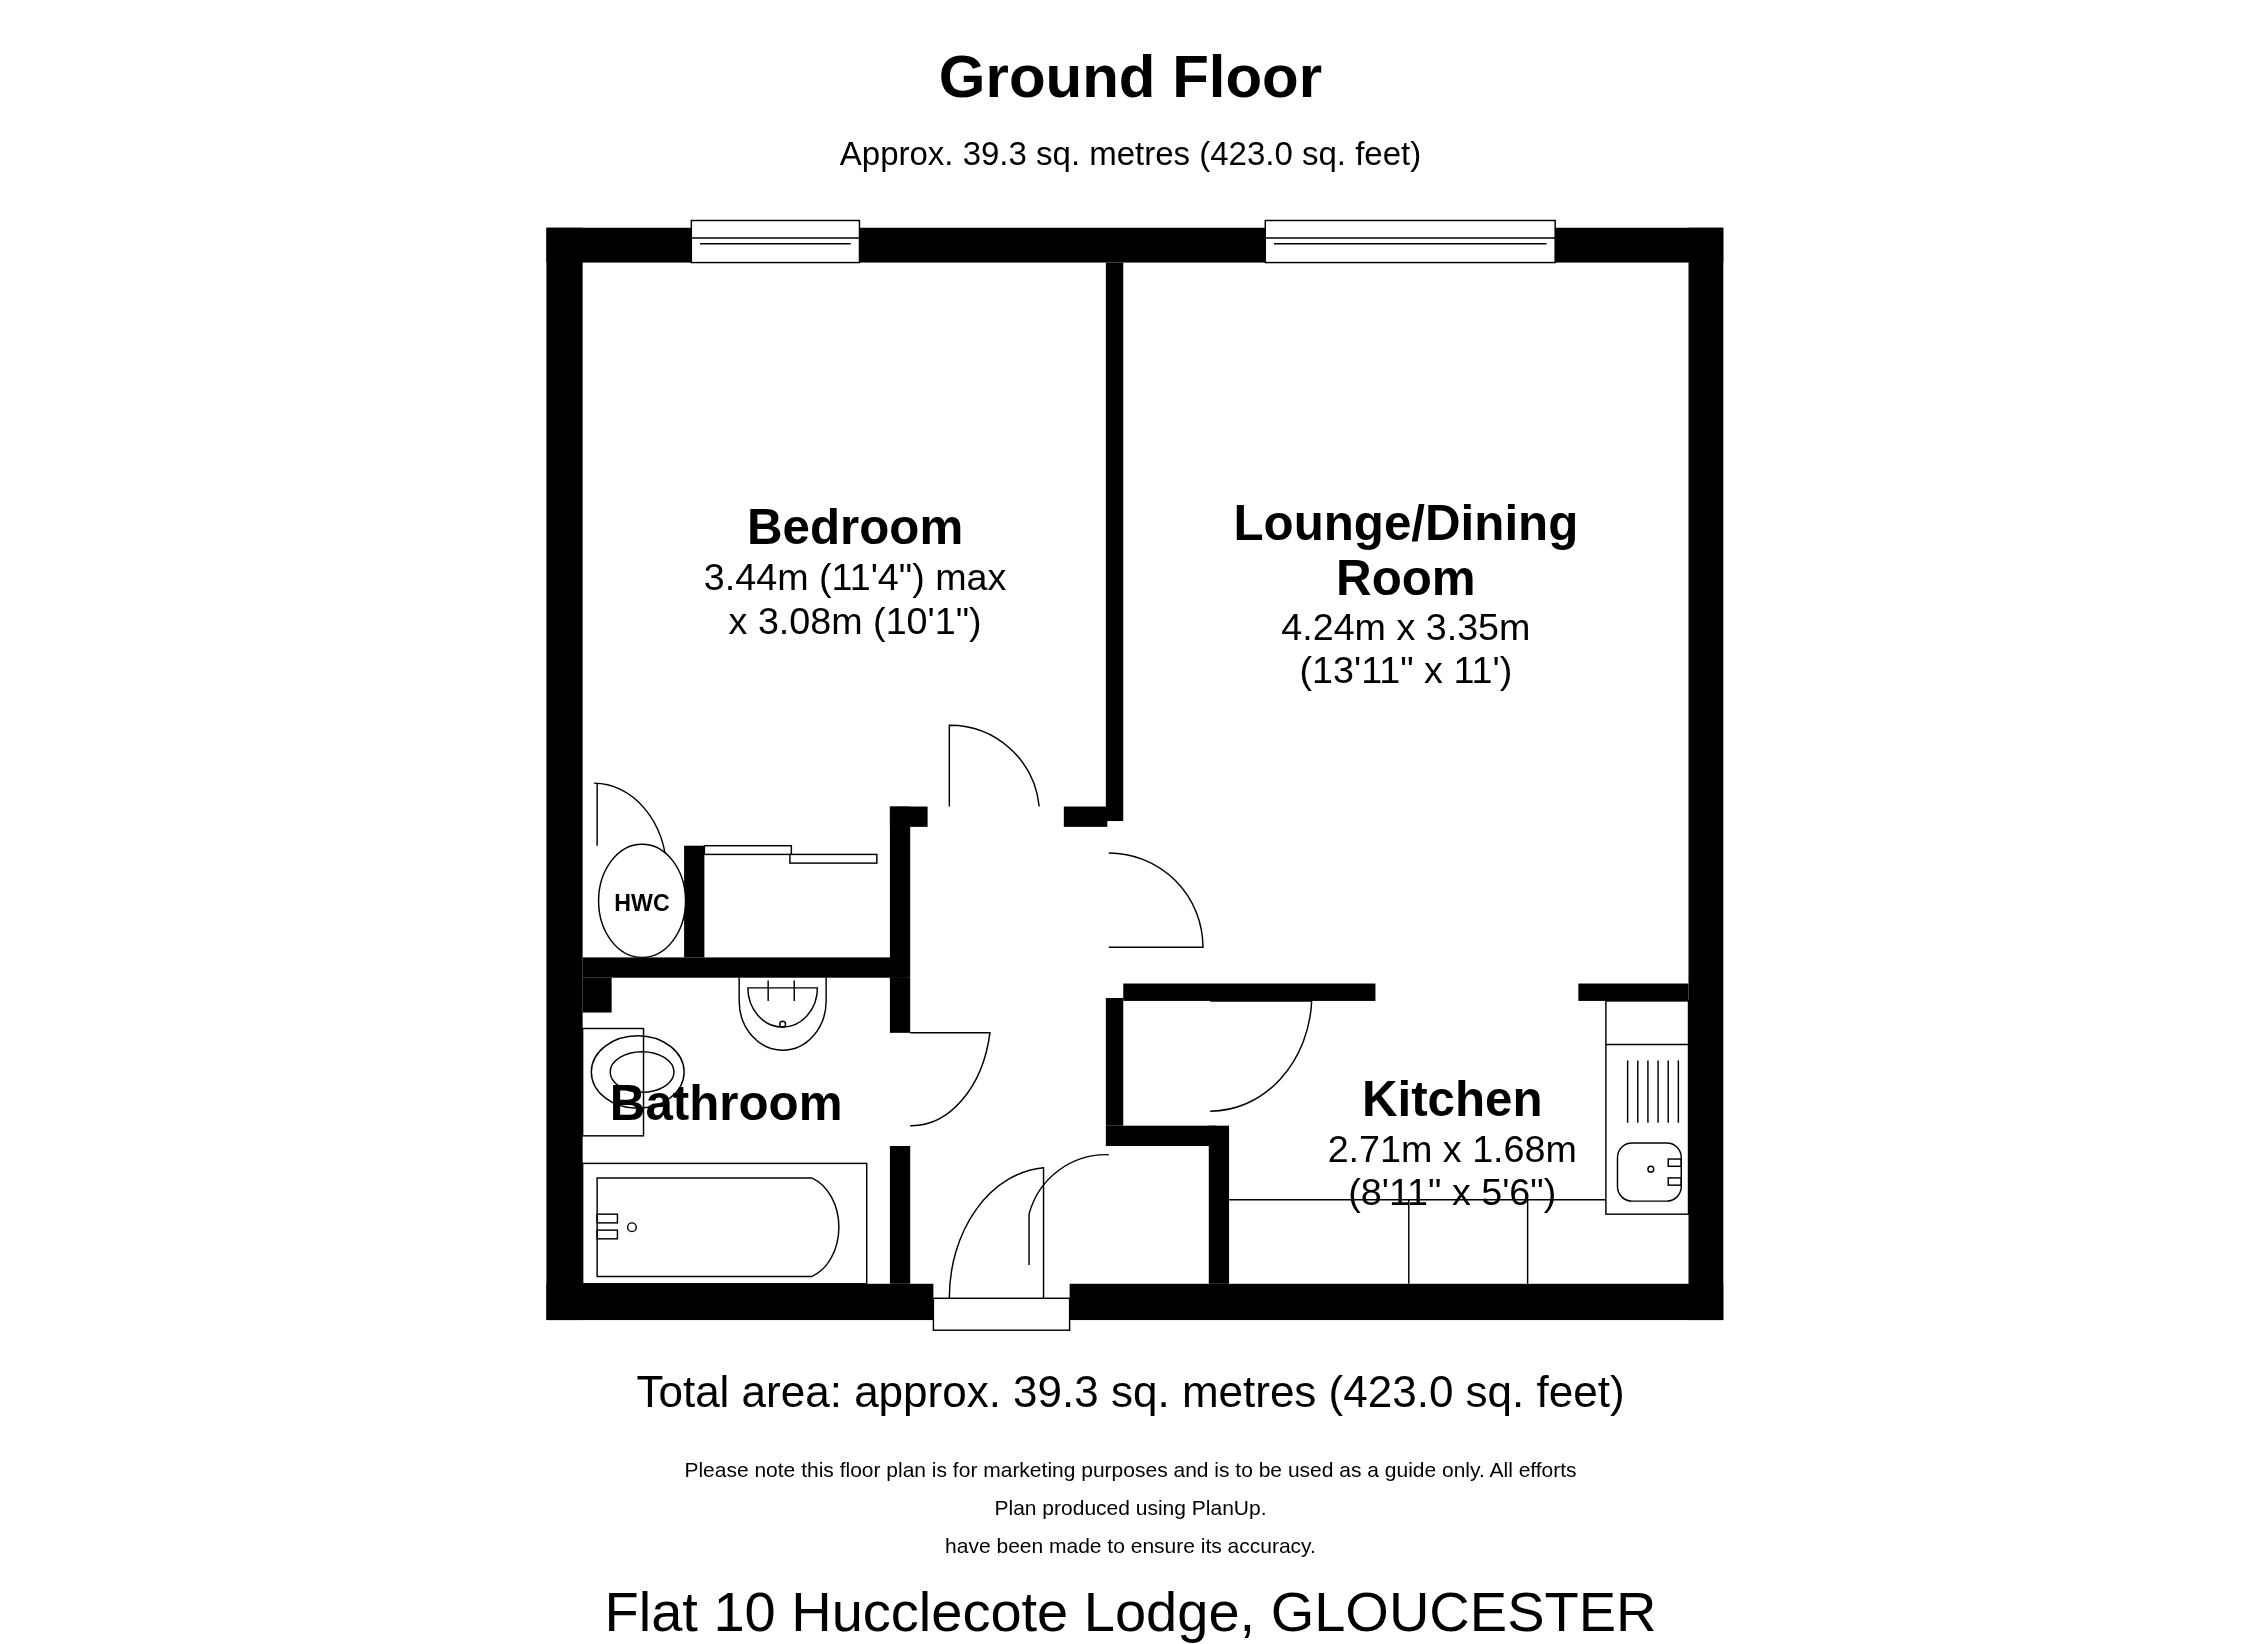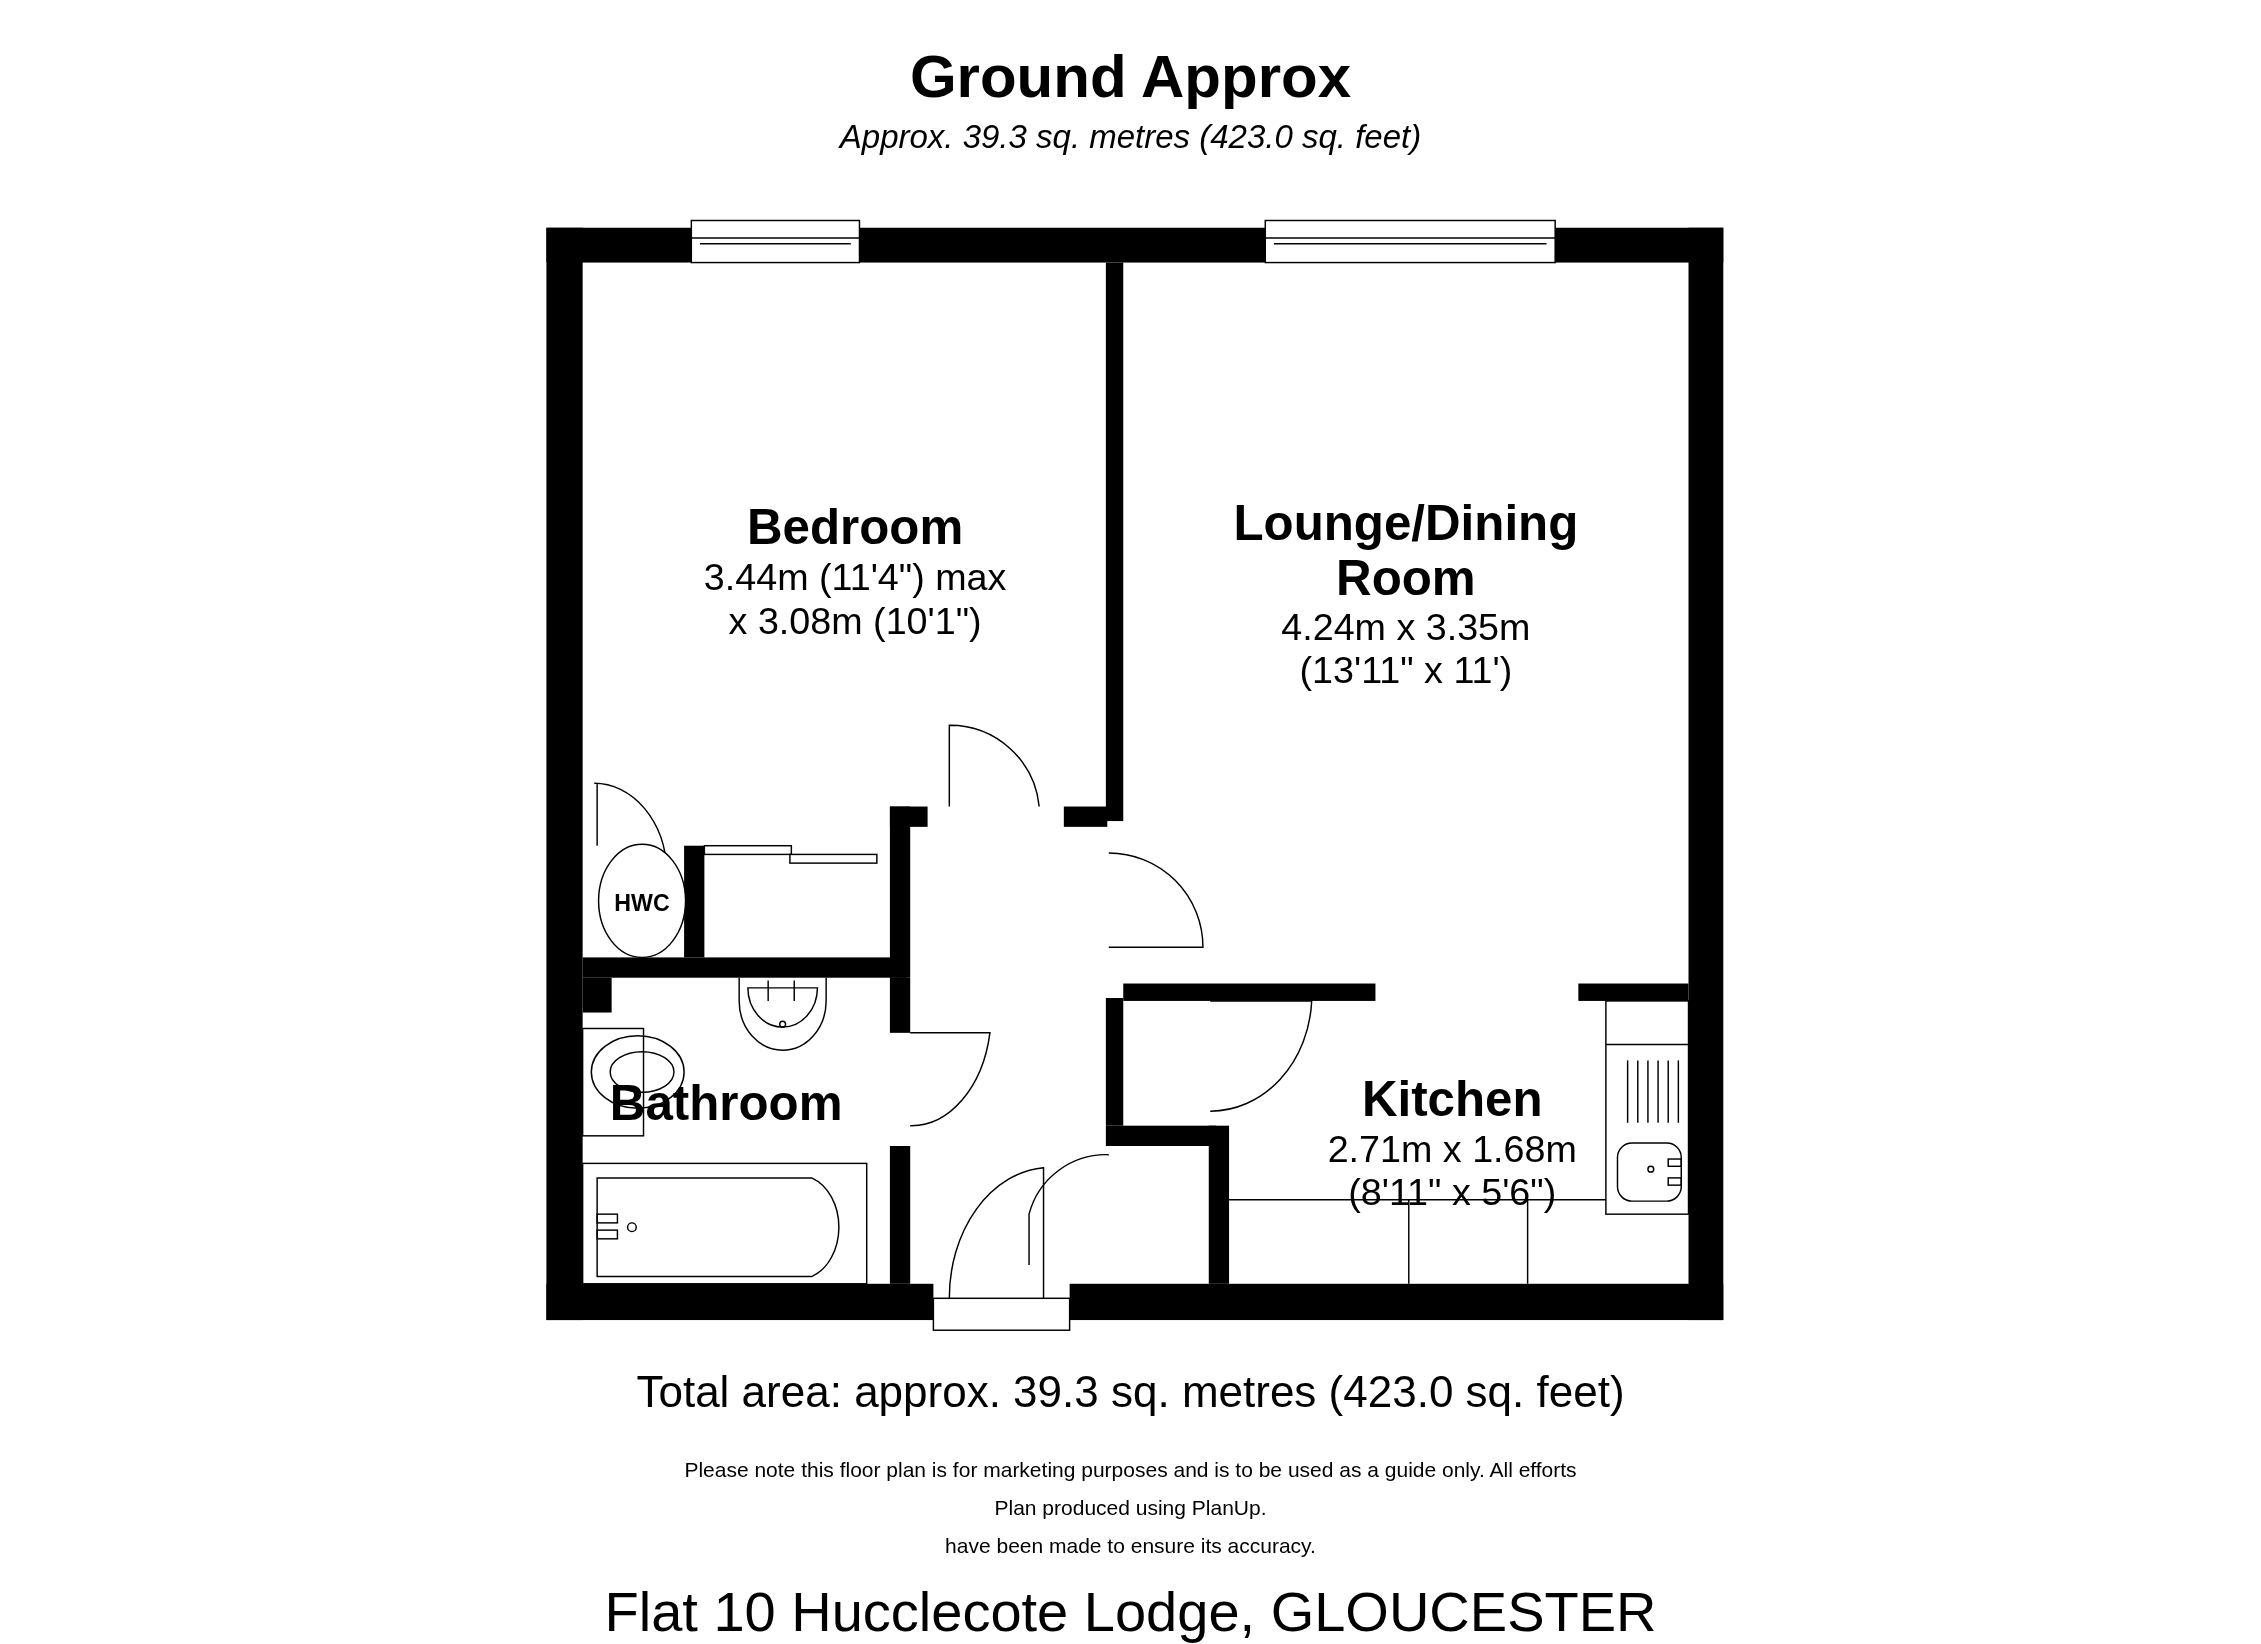--- a/index.html
+++ b/index.html
@@ -1,29 +1,29 @@
 <!DOCTYPE html>
 <html style="font-size:11px"><head>
 <meta charset="utf-8">
 <style>
   html, body { margin:0; padding:0; background:#ffffff; }
   body { width:2261px; height:1645px; position:relative; overflow:hidden; font-family:"Liberation Sans", sans-serif; color:#000; }
   .abs { position:absolute; left:0; width:2261px; text-align:center; }
   .title { top:47px; font-size:60px; font-weight:bold; line-height:1; }
-  .subtitle { top:120px; font-size:33px; line-height:1;font-style:italic; }
+  .subtitle { top:137px; font-size:33px; line-height:1; }
   .plan { position:absolute; left:0; top:0; width:2261px; height:1645px; }
   .total { top:1370px; font-size:44px; line-height:1; }
   .note { top:1451px; font-size:21px; line-height:38px; }
   .address { top:1584px; font-size:56px; font-weight:normal; line-height:1; }
   .room-label { font-family:"Liberation Sans", sans-serif; }
 </style>
 </head>
 <body>
 
-<div class="abs title">Ground Approx</div>
+<div class="abs title">Ground Floor</div>
 <div class="abs subtitle">Approx. 39.3 sq. metres (423.0 sq. feet)</div>
 
 <svg class="plan" viewBox="0 0 1560 1134" preserveAspectRatio="none" xmlns="http://www.w3.org/2000/svg">
   <g fill="#000">
 
     <rect x="377" y="157" width="812" height="24"></rect>
     <rect x="377" y="157" width="25" height="753"></rect>
     <rect x="1165" y="157" width="24" height="753"></rect>
     <rect x="377" y="885" width="267" height="25"></rect>
     <rect x="738" y="885" width="451" height="25"></rect>

